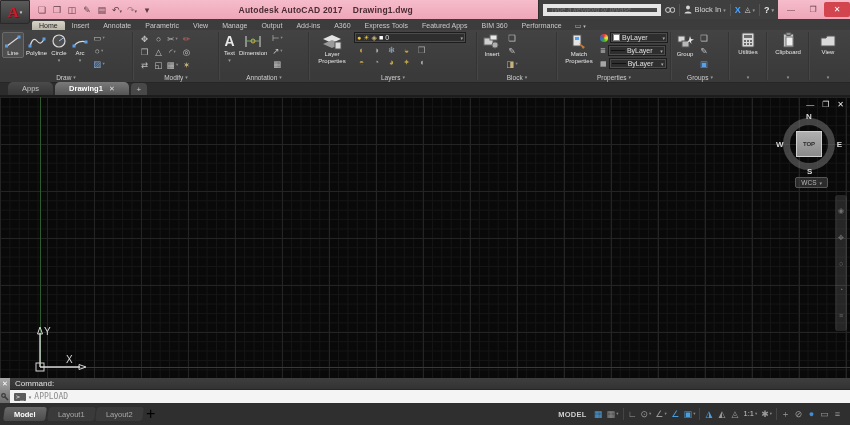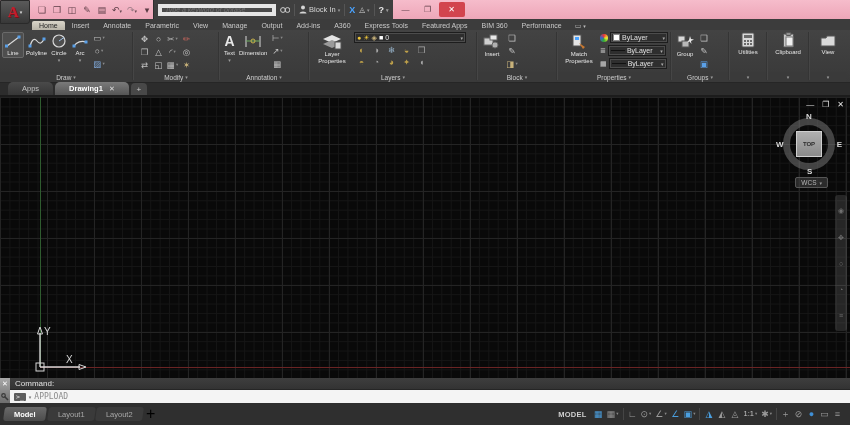--- a/index.html
+++ b/index.html
@@ -164,20 +164,24 @@
     <div id="qat">
         <span class="qi" style="color: rgb(90, 59, 68);">❏</span>
         <span class="qi" style="color: rgb(90, 59, 68);">❒</span>
         <span class="qi" style="color: rgb(90, 59, 68);">◫</span>
         <span class="qi" style="color: rgb(90, 59, 68);">✎</span>
         <span class="qi" style="color: rgb(90, 59, 68);">▤</span>
         <span class="qi" style="color: rgb(90, 59, 68);">↶<span class="caret">▾</span></span>
         <span class="qi" style="color: rgb(154, 122, 132);">↷<span class="caret">▾</span></span>
         <span class="qi" style="color: rgb(90, 59, 68);">▾</span>
       </div>
+    <div class="tb-title">
+      <span>Autodesk AutoCAD 2017</span>&nbsp;&nbsp;&nbsp;
+      <span>Drawing1.dwg</span>
+    </div>
     <div id="infocenter">
       <input id="searchbox" placeholder="Type a keyword or phrase" style="">
       <span class="ic-btn">
         <svg width="10" height="8" viewBox="0 0 10 8">
             <circle cx="3" cy="4" r="2.4" fill="none" stroke="#cfcfcf"></circle>
             <circle cx="7.5" cy="4" r="2.4" fill="none" stroke="#cfcfcf"></circle>
           </svg>
       </span>
       <span class="ic-sep"></span>
       <span class="ic-btn">

